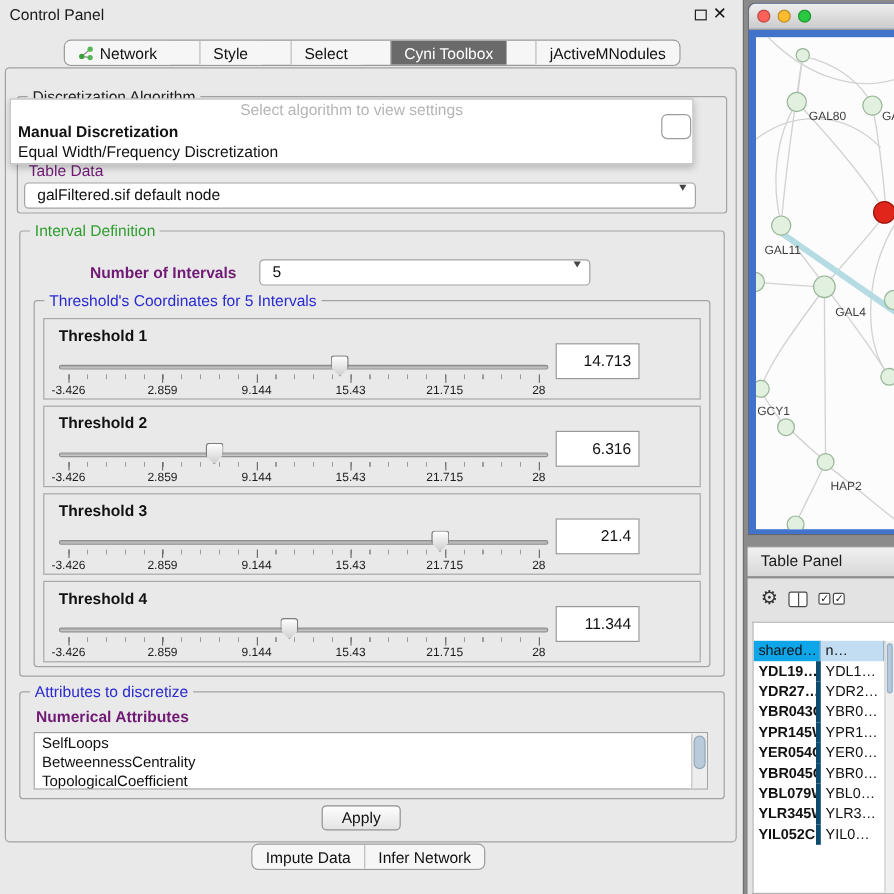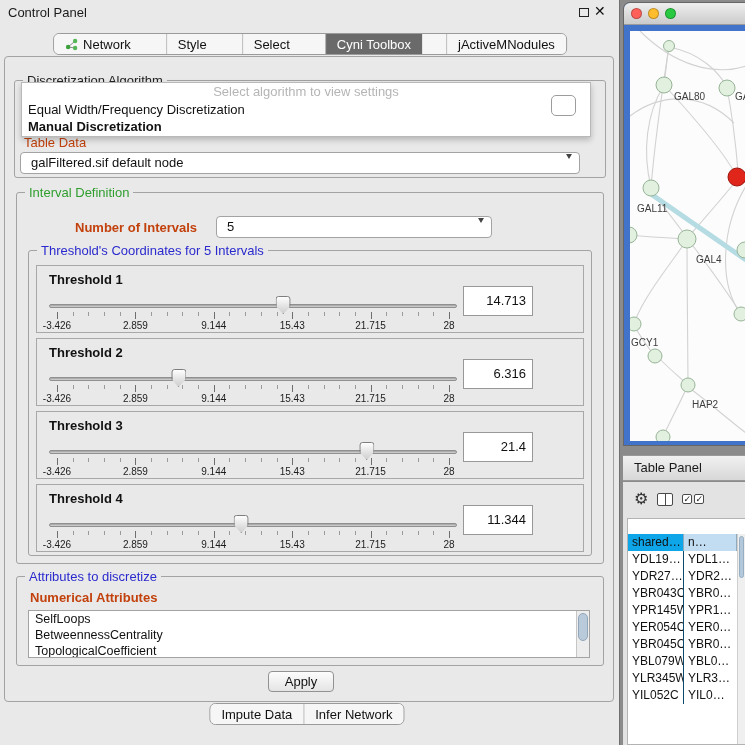--- a/index.html
+++ b/index.html
@@ -23,21 +23,21 @@
   .seg:first-child { border-left:none; }
   .seg.selected { background:#6a6a6a; color:#fff; }
 
   #inner-panel { position:absolute; left:4px; top:56px; width:610px; height:646px;
                  border:1px solid #a3a3a3; border-radius:4px; }
 
   .groupbox { position:absolute; border:1px solid #a3a3a3; border-radius:3px; }
   .gb-title { position:absolute; top:-8px; left:8px; background:#e9e9e9; padding:0 4px;
               font-size:13px; white-space:nowrap; }
   .t-green { color:#2f9e2f; } .t-blue { color:#2a2ace; } .t-dark { color:#222; }
-  .field-label { position:absolute; font-size:13px; color:#c2410c; white-space:nowrap; }
+  .field-label { position:absolute; font-size:13px; color:#701a75; white-space:nowrap; }
   .bold { font-weight:bold; }
 
   .combo { position:absolute; height:22px; background:#fff; border:1px solid #a3a3a3;
            border-radius:4px; font-size:13px; line-height:20px; padding:0 24px 0 10px;
            overflow:hidden; white-space:nowrap; }
   .combo-arrows { position:absolute; right:7px; top:4px; }
   .combo-arrows .up { width:0; height:0; border-left:3.5px solid transparent;
       border-right:3.5px solid transparent; border-bottom:5px solid #444; margin-bottom:3px; }
   .combo-arrows .down { width:0; height:0; border-left:3.5px solid transparent;
       border-right:3.5px solid transparent; border-top:5px solid #444; }
@@ -66,21 +66,21 @@
   .attr-scroll { position:absolute; right:0; top:0; bottom:0; width:13px; background:#ededed; border-left:1px solid #c6c6c6; }
   .attr-thumb { position:absolute; left:1px; right:1px; top:2px; height:28px;
                 background:#b9cadb; border:1px solid #93a7ba; border-radius:6px; }
 
   #apply-btn { position:absolute; left:268px; top:671px; width:66px; height:21px;
                border:1px solid #929292; border-radius:4px;
                background:linear-gradient(#fdfdfd,#e4e4e4); font-size:13px; text-align:center; line-height:19px; }
 
   
   #algo-popup { position:absolute; left:8px; top:82px; width:570px; height:55px; background:#fff;
-                border:1px solid #b9b9b9; box-shadow:0 3px 6px rgba(0,0,0,.22); z-index:20;margin-left:13px; }
+                border:1px solid #b9b9b9; box-shadow:0 3px 6px rgba(0,0,0,.22); z-index:20; }
   .popup-ph { text-align:center; color:#b5b5b5; font-size:13px; height:18px; line-height:18px; }
   .popup-item { font-size:13px; height:17px; line-height:17px; padding-left:6px; white-space:nowrap; }
   #algo-combo-btn { position:absolute; left:551px; top:95px; width:25px; height:21px; background:#fff;
                     border:1px solid #9c9c9c; border-radius:5px; z-index:21; }
 
   
   #net-window { position:absolute; left:623px; top:2px; width:122px; height:444px;
                 background:#4173cb; border:1px solid #666; border-right:none;
                 border-top-left-radius:7px; }
   .nw-titlebar { position:absolute; left:0; top:0; right:0; height:22px;
@@ -105,22 +105,22 @@
         font-size:9px; line-height:9px; text-align:center; color:#1a1a1a; }
   .tp-table { position:absolute; left:4px; top:36px; right:0; bottom:0; background:#fff;
               border:1px solid #b3b3b3; border-right:none; overflow:hidden; padding-right:8px; }
   .tp-blank { height:15px; }
   .tp-head { display:flex; height:17px; }
   .th-cell { font-size:12px; line-height:17px; padding-left:4px; border-right:1px solid #8fa9bd;
              overflow:hidden; white-space:nowrap; }
   .th-c1 { width:56px; background:#0ea5e9; }
   .th-c2 { flex:1; background:#c2dcf1; }
   .tp-row { display:flex; height:17px; }
-  .td-c1 { width:56px; padding-left:4px; font-size:12px; line-height:17px; border-right:1px solid #0c4a6e;
-           white-space:nowrap; overflow:hidden; }
+  .td-c1 { width:56px; padding-left:4px; font-size:12px; line-height:17px; border-right:4px solid #0c4a6e;
+           white-space:nowrap; overflow:hidden;font-weight:bold; }
   .td-c2 { flex:1; padding-left:4px; font-size:12px; line-height:17px; white-space:nowrap; overflow:hidden; }
   .tp-scroll { position:absolute; right:0; top:15px; width:8px; bottom:0; background:#efefef; border-left:1px solid #cfcfcf; }
   .tp-thumb { position:absolute; left:1px; right:1px; top:2px; height:42px; background:#b3c8da;
               border:1px solid #97aec2; border-radius:4px; }
 </style>
 </head>
 <body>
 
 <div id="control-panel">
 
@@ -293,22 +293,22 @@
     <div class="seg">
         <span>Impute Data</span>
       </div>
     <div class="seg">
         <span>Infer Network</span>
       </div>
   </div>
 
   <div id="algo-popup">
     <div class="popup-ph">Select algorithm to view settings</div>
+    <div class="popup-item bold">Manual Discretization</div>
     <div class="popup-item">Equal Width/Frequency Discretization</div>
-    <div class="popup-item bold">Manual Discretization</div>
   </div>
   <div id="algo-combo-btn"></div>
 </div>
 
 <div id="net-window">
   <div class="nw-titlebar">
     <span class="light l-red"></span>
     <span class="light l-yellow"></span>
     <span class="light l-green"></span>
   </div>

